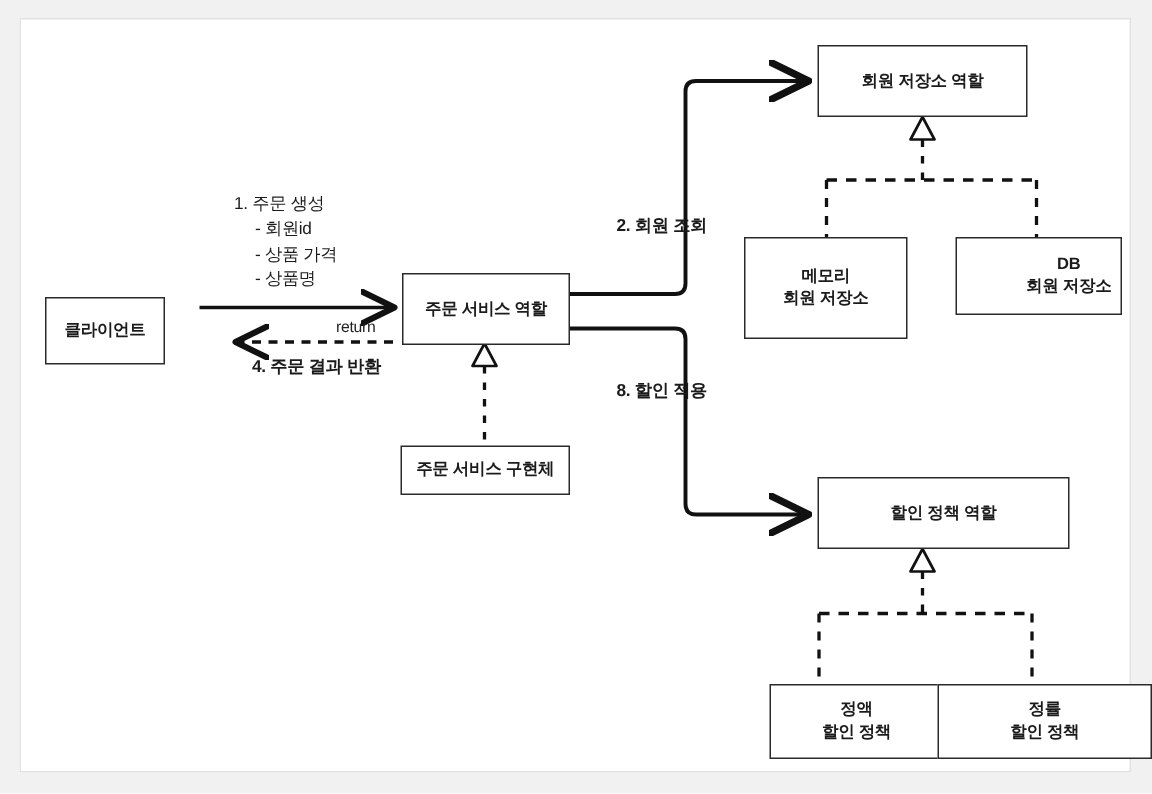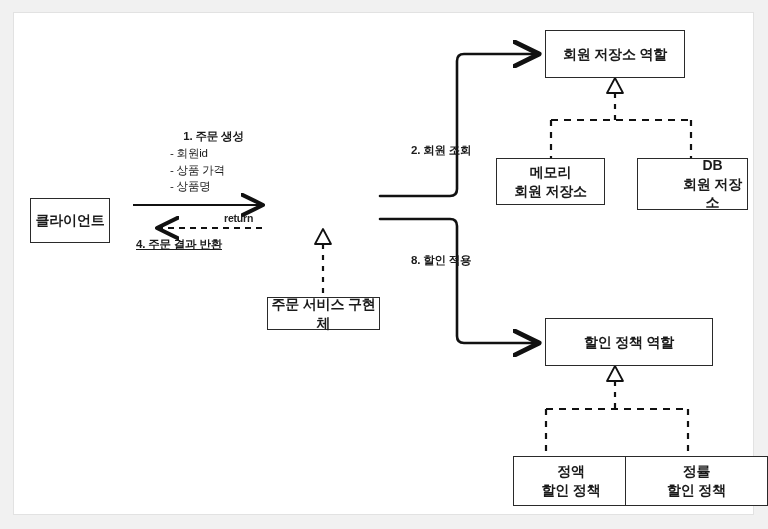--- a/index.html
+++ b/index.html
@@ -22,44 +22,44 @@
   svg#wires{position:absolute;left:0;top:0;width:768px;height:529px;}
   .nodebox{
     position:absolute;
     background:#ffffff;
     border:1.6px solid #2a2a2a;
     box-sizing:border-box;
     display:flex;align-items:center;justify-content:center;
     text-align:center;
     color:#1b1b1b;
     font-weight:bold;
-    font-size:14px;
+    font-size:11px;
     line-height:1.35;
     letter-spacing:-0.2px;
   }
   .nodebox span{display:block;}
   .caption{
     position:absolute;
     color:#1b1b1b;
     font-weight:bold;
     font-size:11.5px;
     white-space:nowrap;
     letter-spacing:-0.2px;
   }
-  .caption.plain{font-weight:bold;font-size:10.5px;color:#222;padding-left:38px;}
+  .caption.plain{font-weight:normal;font-size:10.5px;color:#222;padding-left:38px;}
   .msglist{
     position:absolute;
     color:#1b1b1b;
     font-size:11.5px;
     line-height:1.42;
     white-space:nowrap;
     letter-spacing:-0.2px;
     text-align:left;
   }
-  .msglist .title{font-weight:bold;text-align:center;display:block;margin-bottom:1px;}
+  .msglist .title{font-weight:normal;text-align:left;display:block;margin-bottom:1px;}
   .msglist .item{display:block;padding-left:14px;}
 </style>
 </head>
 <body>
 
 <div id="canvas">
 
   <div class="panel"></div>
 
   <svg id="wires" viewBox="0 0 768 529" xmlns="http://www.w3.org/2000/svg">
@@ -107,30 +107,33 @@
       <path d="M546,409 L688,409" fill="none" stroke="#111111" stroke-width="2.2" stroke-dasharray="7 6" stroke-linecap="butt"></path>
       <line x1="546" y1="409" x2="546" y2="456" stroke="#111111" stroke-width="2.2" stroke-dasharray="6 6"></line>
       <line x1="688" y1="409" x2="688" y2="456" stroke="#111111" stroke-width="2.2" stroke-dasharray="6 6"></line>
     </g>
   </svg>
 
   <div class="nodebox" style="left:30px;top:198px;width:80px;height:45px;">
     <span>클라이언트</span>
   </div>
 
+  <div class="nodebox" style="left:268px;top:182px;width:112px;height:48px;">
+    <span>주문 서비스 역할</span>
+  </div>
 
   <div class="nodebox" style="left:267px;top:297px;width:113px;height:33px;">
     <span>주문 서비스 구현체</span>
   </div>
 
   <div class="nodebox" style="left:545px;top:30px;width:140px;height:48px;">
     <span>회원 저장소 역할</span>
   </div>
 
-  <div class="nodebox" style="left:496px;top:158px;width:109px;height:47px;">
+  <div class="nodebox" style="left:496px;top:158px;width:109px;height:68px;">
     <div>
       <span>메모리</span>
       <span>회원 저장소</span>
     </div>
   </div>
 
   <div class="nodebox" style="left:637px;top:158px;width:111px;height:52px;padding-left:40px;">
     <div>
       <span>DB</span>
       <span>회원 저장소</span>
@@ -157,19 +160,19 @@
 
   <div class="msglist" style="left:156px;top:128px;width:115px;">
     <span class="title">1. 주문 생성</span>
     <span class="item">- 회원id</span>
     <span class="item">- 상품 가격</span>
     <span class="item">- 상품명</span>
   </div>
 
   <div class="caption plain" style="left:186px;top:212px;">return</div>
 
-  <div class="caption" style="left:136px;top:237px;text-decoration:underline;">4. 주문 결과 반환</div>
+  <div class="caption" style="left:168px;top:237px;">4. 주문 결과 반환</div>
 
   <div class="caption" style="left:411px;top:143px;">2. 회원 조회</div>
 
   <div class="caption" style="left:411px;top:253px;">8. 할인 적용</div>
 
 </div>
 
 </body></html>

